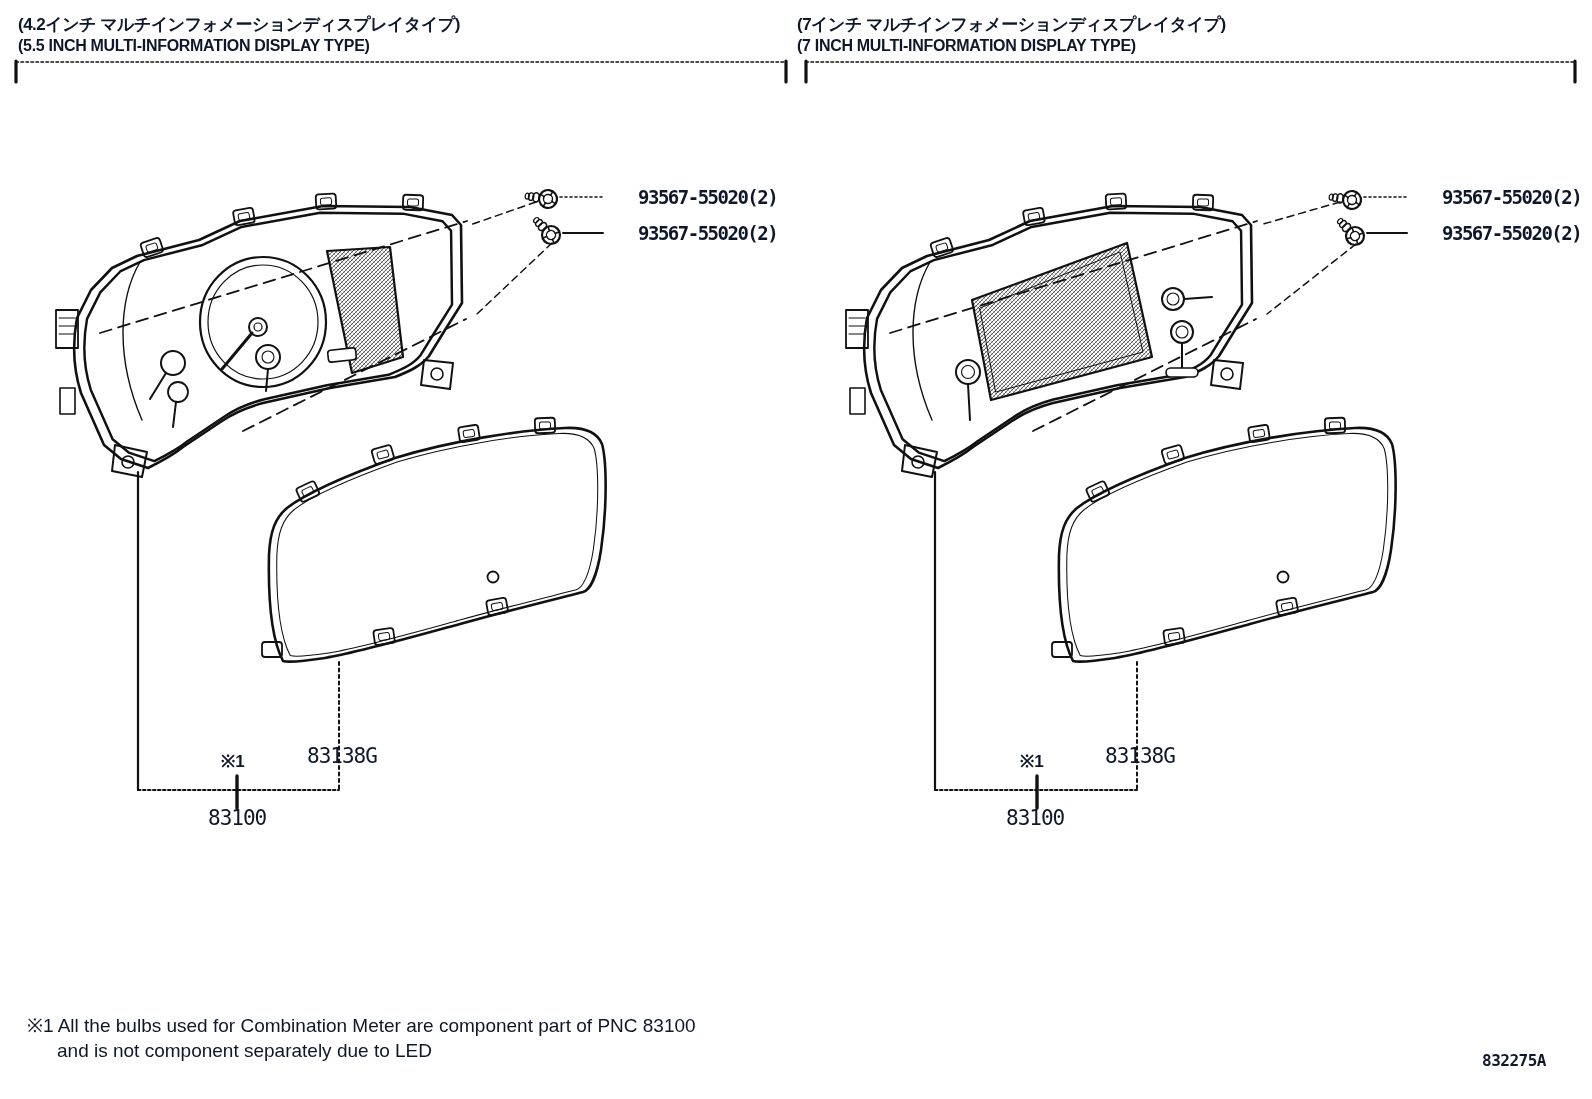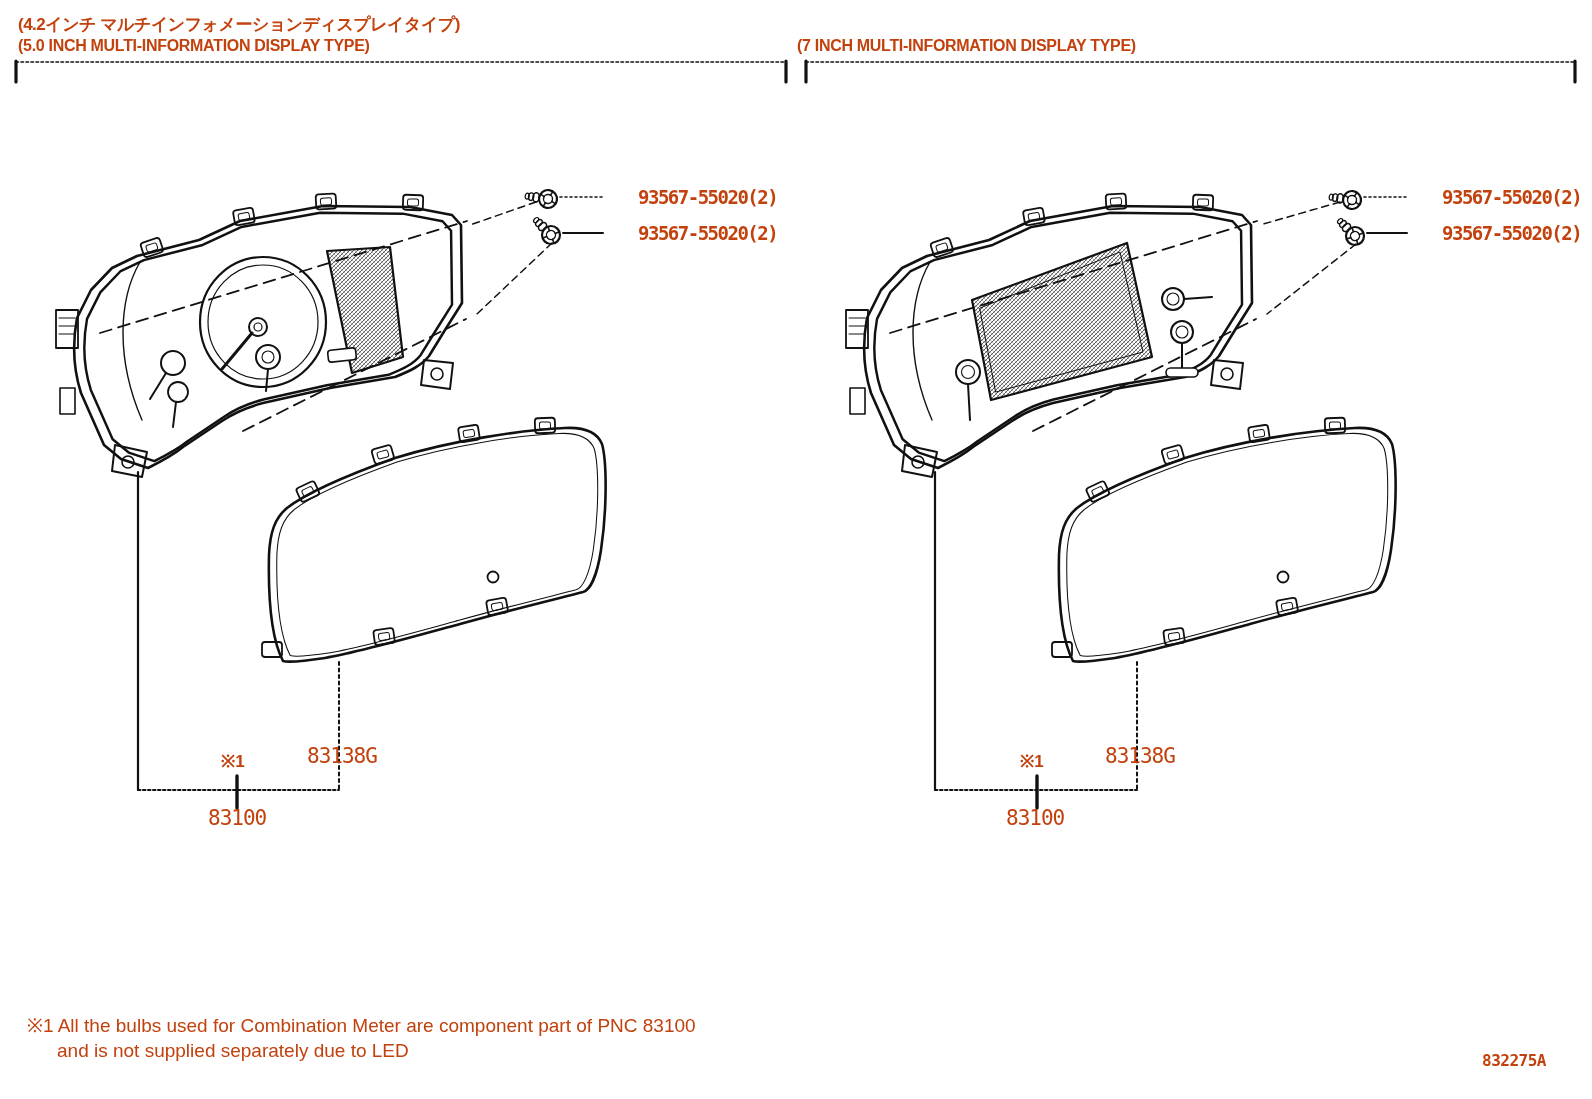--- a/index.html
+++ b/index.html
@@ -1,19 +1,19 @@
 <!DOCTYPE html>
 <html><head>
 <meta charset="utf-8">
 <style>
   html,body{margin:0;padding:0;background:#f2f2f2;}
   #page{position:relative;width:1592px;height:1099px;background:#ffffff;overflow:hidden;
         font-family:"Liberation Sans",sans-serif;color:#111;}
   #lineart{position:absolute;left:0;top:0;}
-  .lbl{position:absolute;white-space:nowrap;color:#c2410c;}
+  .lbl{position:absolute;white-space:nowrap;color:#0f172a;}
   .hdr-jp{font-size:17px;font-weight:700;letter-spacing:-0.5px;}
   .hdr-en{font-size:16px;font-weight:700;letter-spacing:-0.3px;}
   .part{font-family:"DejaVu Sans Mono",monospace;font-weight:700;font-size:19px;letter-spacing:-1.5px;margin-left:32px;}
   .part-big{font-family:"DejaVu Sans Mono",monospace;font-weight:400;font-size:21px;letter-spacing:-1px;}
   .refmark{font-size:17px;font-weight:700;}
   .note-jp{font-size:17px;}
   .note-en{font-size:19px;}
   .doccode{font-family:"DejaVu Sans Mono",monospace;font-weight:700;font-size:16px;letter-spacing:-0.5px;}
 </style>
 </head>
@@ -213,34 +213,35 @@
 
     <g>
       <line x1="935" y1="472" x2="935" y2="790" stroke-width="2.2"></line>
       <line x1="1137" y1="662" x2="1137" y2="790" stroke-width="2" stroke-dasharray="3,3.5"></line>
       <line x1="935" y1="790" x2="1137" y2="790" stroke-width="2" stroke-dasharray="2.5,2.5"></line>
       <line x1="1037" y1="776" x2="1037" y2="808" stroke-width="3.4"></line>
     </g>
   </svg>
 
   <div class="lbl hdr-jp" style="left:18px;top:13px;">(4.2インチ マルチインフォメーションディスプレイタイプ)</div>
-  <div class="lbl hdr-en" style="left:18px;top:37px;">(5.0 INCH MULTI-INFORMATION DISPLAY TYPE)</div>
+  <div class="lbl hdr-en" style="left:18px;top:37px;">(5.5 INCH MULTI-INFORMATION DISPLAY TYPE)</div>
+  <div class="lbl hdr-jp" style="left:797px;top:13px;">(7インチ マルチインフォメーションディスプレイタイプ)</div>
   <div class="lbl hdr-en" style="left:797px;top:37px;">(7 INCH MULTI-INFORMATION DISPLAY TYPE)</div>
 
   <div class="lbl part" style="left:606px;top:186px;">93567-55020(2)</div>
   <div class="lbl part" style="left:606px;top:222px;">93567-55020(2)</div>
 
   <div class="lbl part" style="left:1410px;top:186px;">93567-55020(2)</div>
   <div class="lbl part" style="left:1410px;top:222px;">93567-55020(2)</div>
 
   <div class="lbl refmark" style="left:221px;top:749px;">※1</div>
   <div class="lbl part-big" style="left:307px;top:744px;">83138G</div>
   <div class="lbl part-big" style="left:208px;top:806px;">83100</div>
 
   <div class="lbl refmark" style="left:1020px;top:749px;">※1</div>
   <div class="lbl part-big" style="left:1105px;top:744px;">83138G</div>
   <div class="lbl part-big" style="left:1006px;top:806px;">83100</div>
 
   <div class="lbl note-en" style="left:27px;top:1012px;">※1 All the bulbs used for Combination Meter are component part of PNC 83100</div>
-  <div class="lbl note-en" style="left:57px;top:1040px;">and is not supplied separately due to LED</div>
+  <div class="lbl note-en" style="left:57px;top:1040px;">and is not component separately due to LED</div>
 
   <div class="lbl doccode" style="left:1482px;top:1051px;">832275A</div>
 </div>
 
 </body></html>

